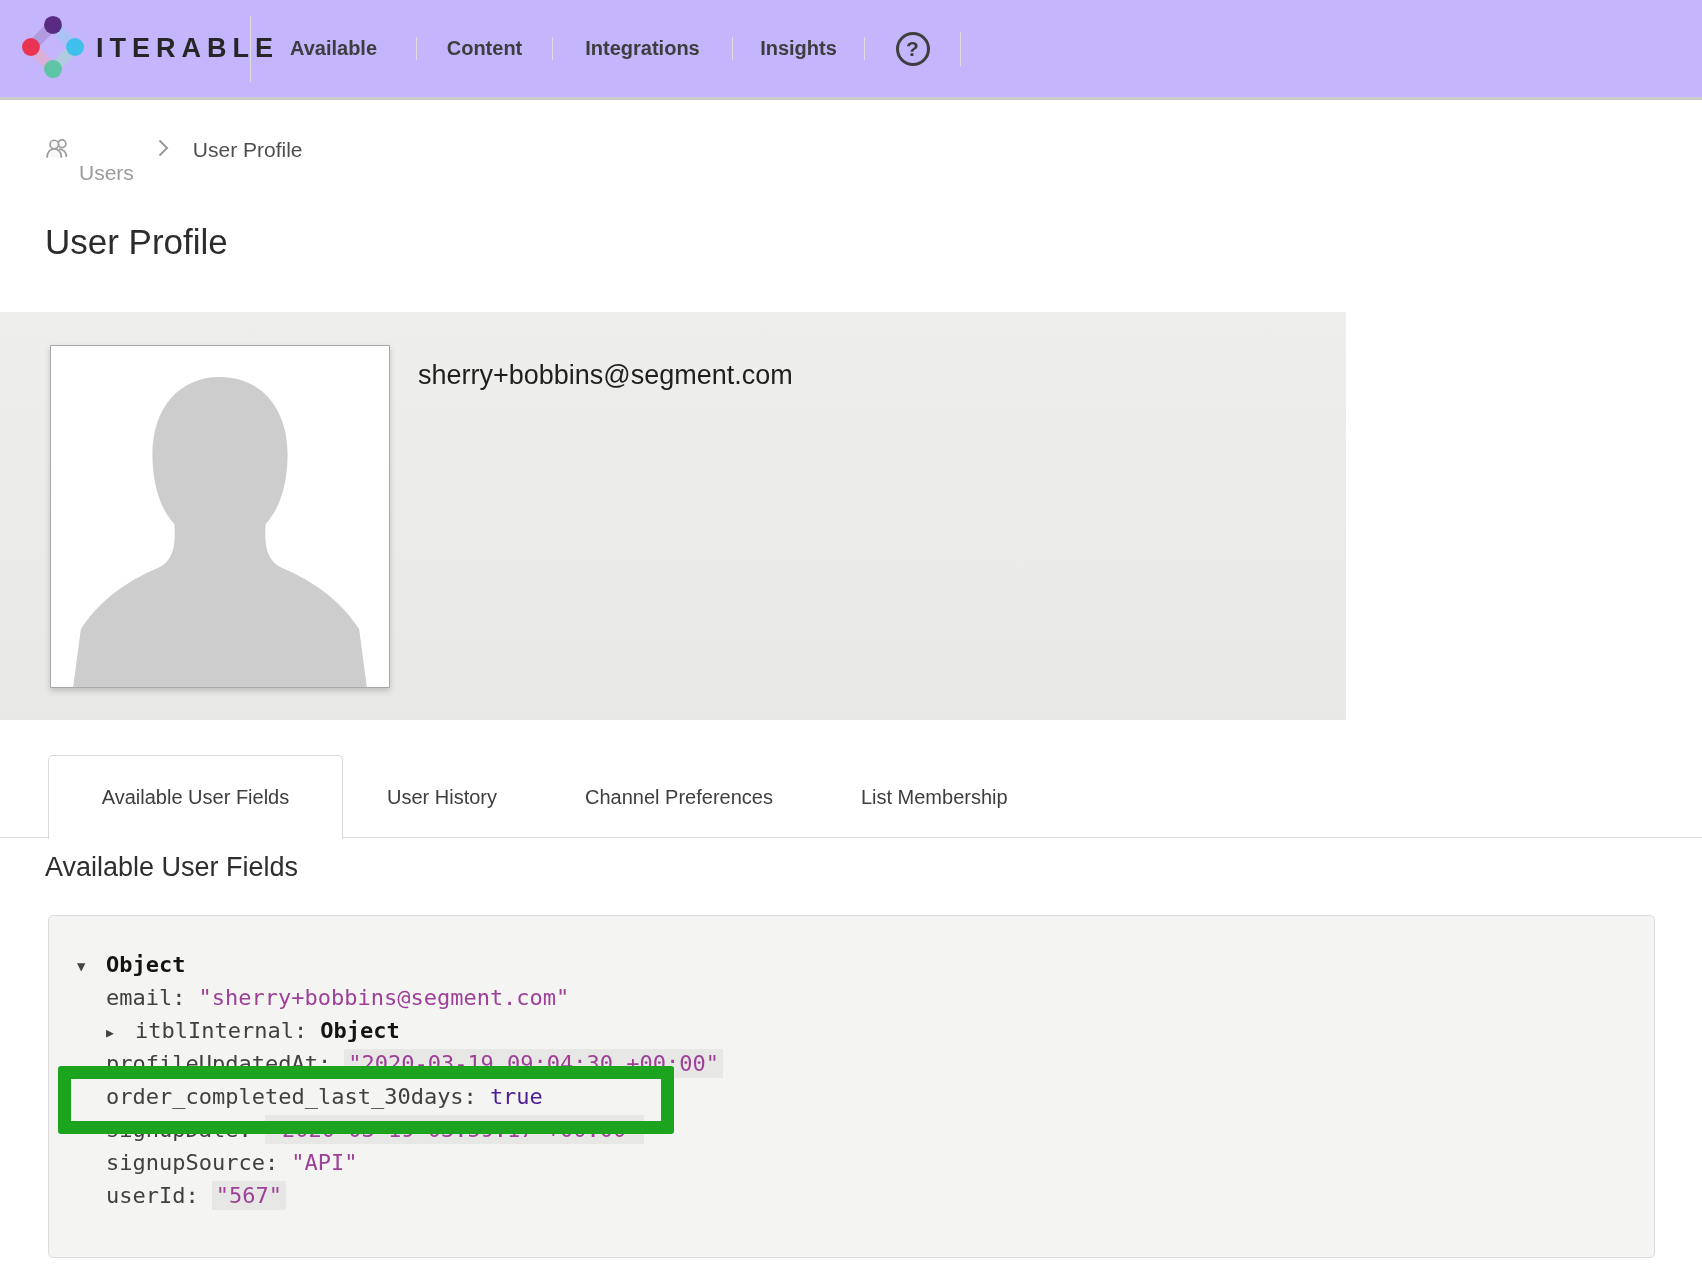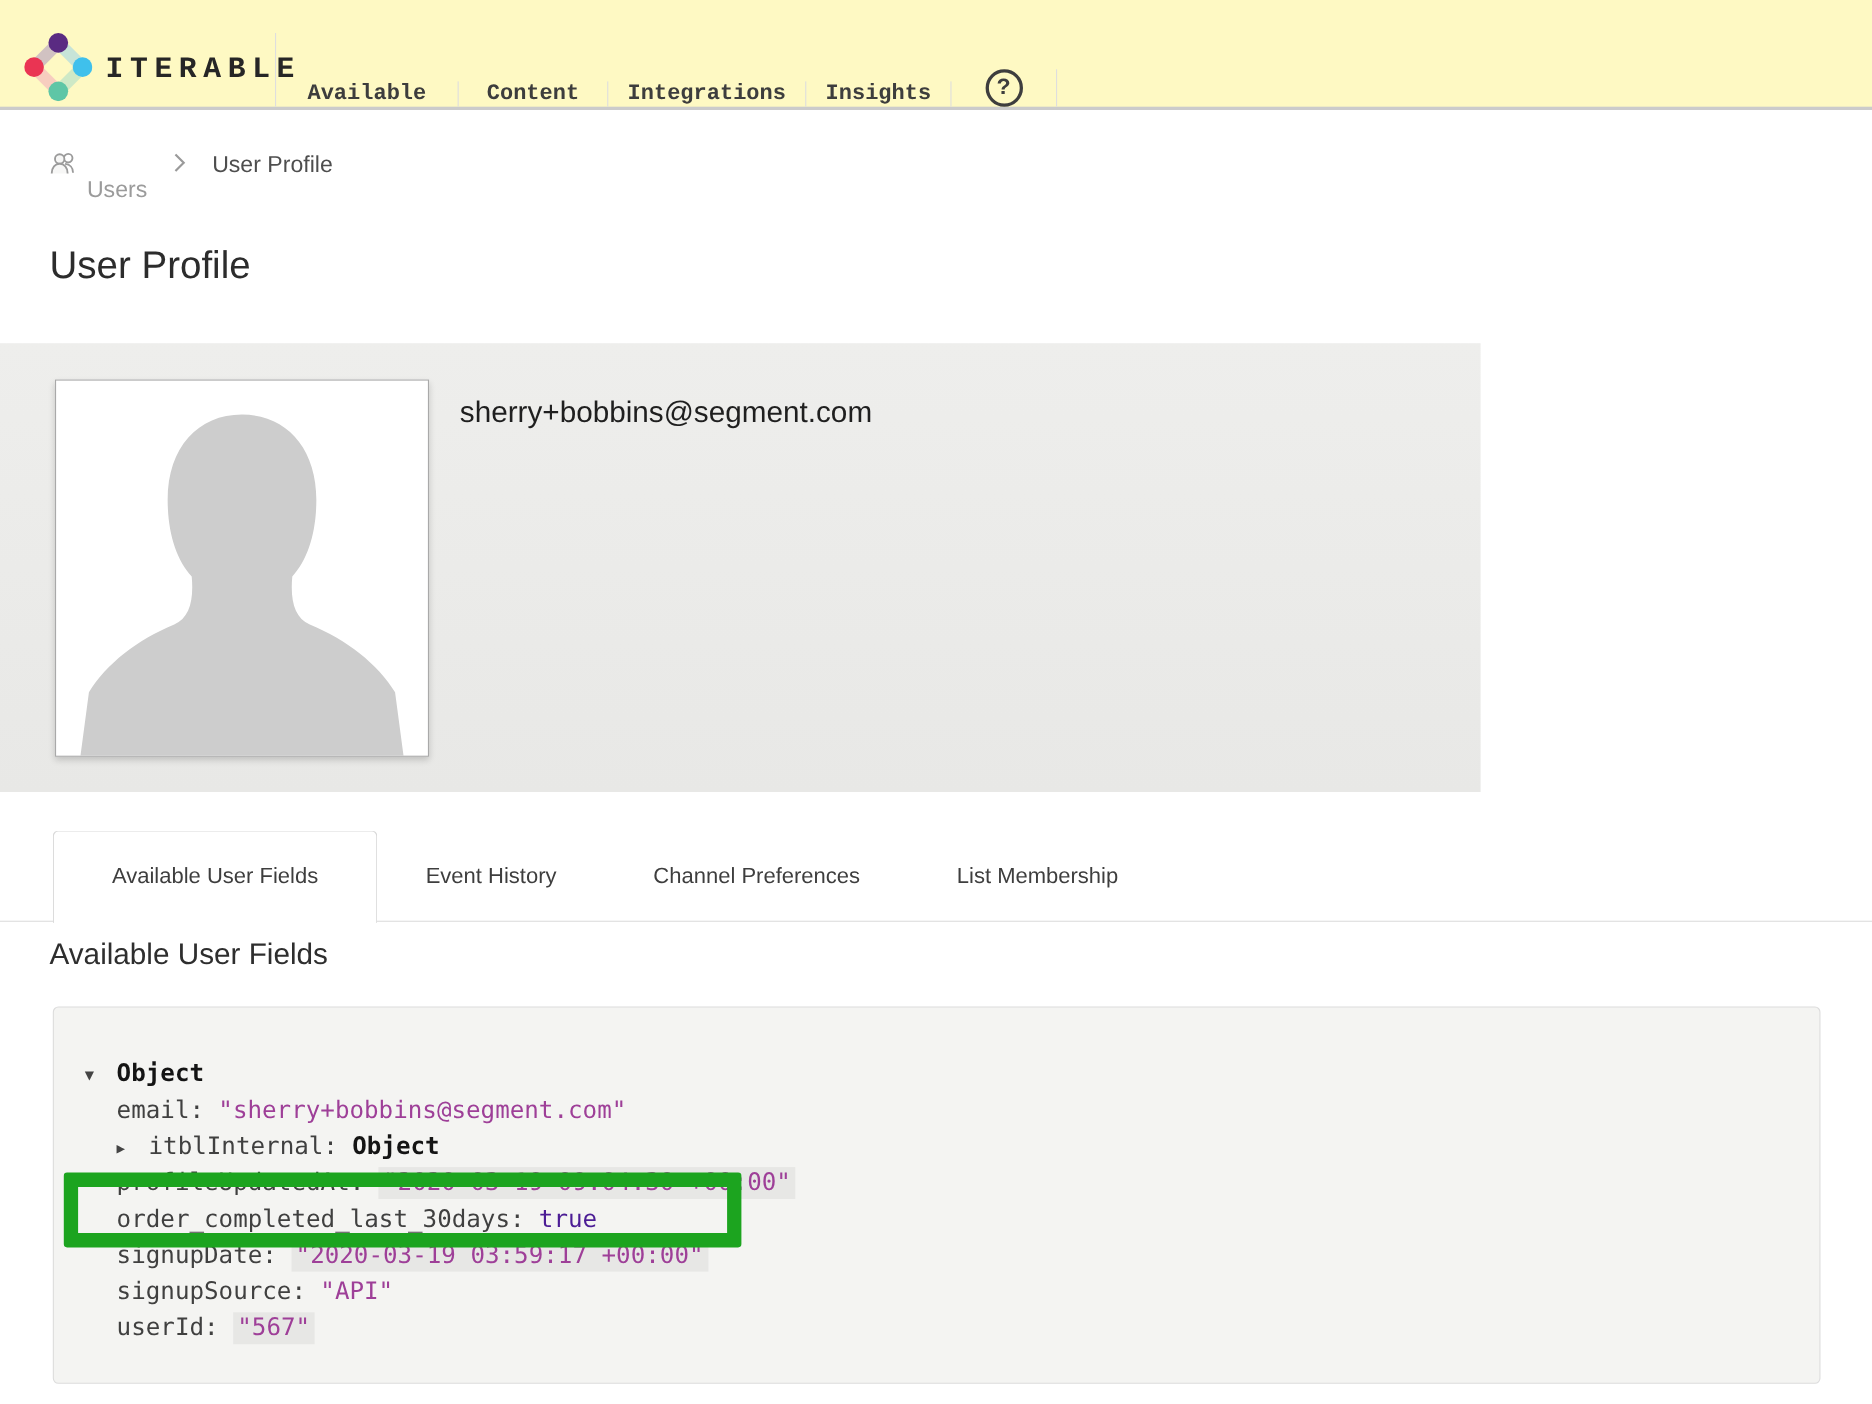--- a/index.html
+++ b/index.html
@@ -6,23 +6,22 @@
   html,body { background:#ffffff; }
   .page {
     position:relative; width:1702px; height:1276px;
     background:#ffffff; overflow:hidden;
     font-family:"Liberation Sans", sans-serif; color:#2e2e2e;
   }
 
   
   .nav {
     position:absolute; top:0; left:0; width:1702px; height:100px;
-    background:#fef9c3; display:flex; align-items:flex-end;
+    background:#c4b5fd; display:flex; align-items:center;
     border-bottom:3px solid #cbcbcb;
-    font-family:Liberation Mono, monospace;
   }
   .nav-cell { display:flex; align-items:center; justify-content:center; border-right:1px solid #dedede; }
   .logo-cell { width:251px; justify-content:flex-start; padding-left:22px; cursor:pointer; }
   .brand { font-size:27px; font-weight:bold; letter-spacing:6px; color:#262626; margin-left:12px; }
   .nav-item { font-size:20px; font-weight:bold; color:#3d3d3d; cursor:pointer; }
   .w-messaging { width:166px; } .w-content { width:136px; } .w-audience { width:157px; }
   .w-insights { width:132px; } .w-integrations { width:180px; } .w-help { width:96px; }
   .help-circle {
     width:34px; height:34px; border:3px solid #3e3e3e; border-radius:50%;
     display:flex; align-items:center; justify-content:center;
@@ -65,21 +64,21 @@
   
   .section-heading { position:absolute; top:852px; left:45px; font-size:27px; font-weight:400; color:#2e2e2e; }
 
   
   .panel {
     position:absolute; top:915px; left:48px; width:1607px; height:343px;
     background:#f4f4f2; border:1px solid #dcdcdc; border-radius:5px;
     padding-top:37px; overflow:hidden;
   }
   .row {
-    height:33px; line-height:47px; white-space:pre;
+    height:33px; line-height:23px; white-space:pre;
     font-family:"DejaVu Sans Mono","Liberation Mono",monospace;
     font-size:22px; color:#2d2d2d; padding-left:57px;
   }
   .row-root { padding-left:28px; }
   .row-itbl { padding-left:57px; }
   .tri { display:inline-block; width:18px; font-size:14px; color:#444; cursor:pointer; margin-right:11px; vertical-align:1px; }
   .tri.right { font-size:13px; }
   .key { color:#404040; }
   .obj { color:#141414; font-weight:bold; }
   .val { margin-left:13px; }
@@ -161,21 +160,21 @@
           c14 -15 22 -40 22 -70
           c0 -48 -28 -78 -68 -78 z"></path>
       </svg>
     </div>
     <div class="hero-email">sherry+bobbins@segment.com</div>
   </section>
 
   <div class="tabs">
     <div class="tabs-line"></div>
     <div class="tab active">Available User Fields</div>
-    <div class="tab plain">Event History</div>
+    <div class="tab plain">User History</div>
     <div class="tab plain">Channel Preferences</div>
     <div class="tab plain">List Membership</div>
   </div>
 
   <h2 class="section-heading">Available User Fields</h2>
 
   <section class="panel">
     <div class="row row-root"><span class="tri">▼</span><span class="obj">Object</span></div>
     <div class="row"><span class="key">email:</span><span class="val str">"sherry+bobbins@segment.com"</span></div>
     <div class="row row-itbl"><span class="tri right">▶</span><span class="key">itblInternal:</span><span class="val obj">Object</span></div>

